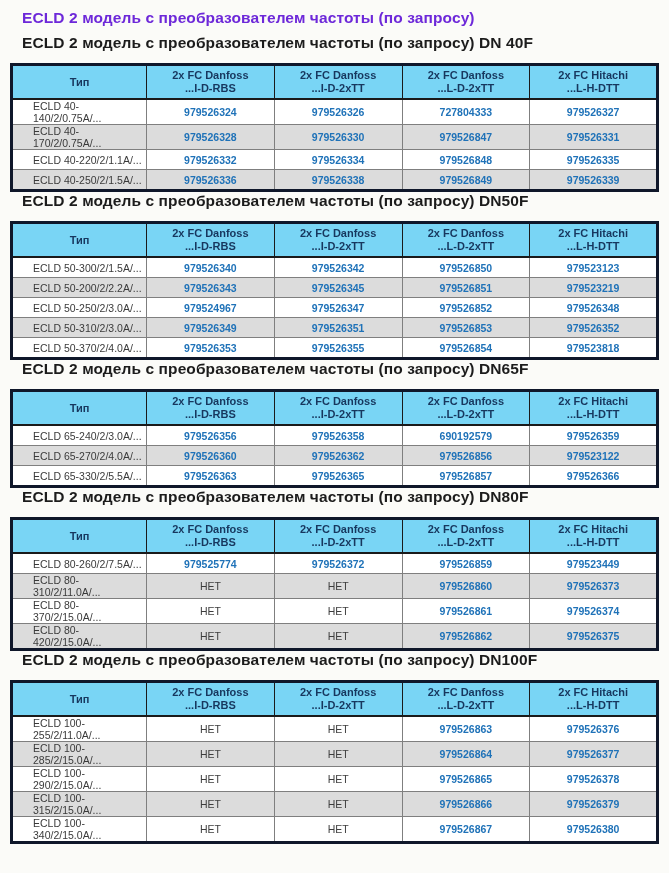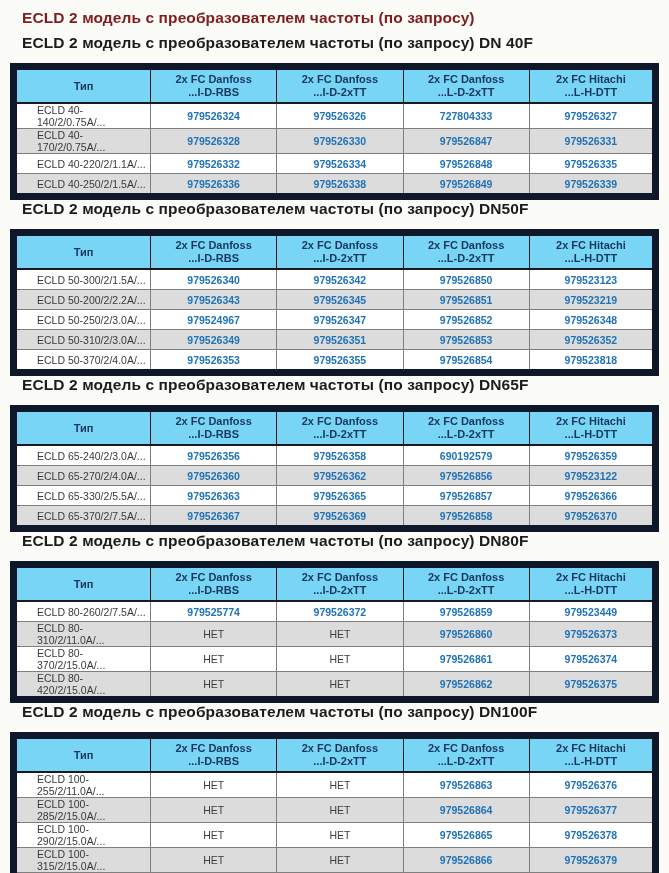--- a/index.html
+++ b/index.html
@@ -4,32 +4,32 @@
 <style>
   html,body { margin:0; padding:0; }
   body {
     width:669px; height:873px;
     background:#fbfbf8;
     font-family:"Liberation Sans", sans-serif;
     -webkit-font-smoothing:antialiased;
   }
   .page { padding:7px 10px 6px 10px; box-sizing:border-box; }
   h1.doc-title {
-    font-size:15.5px; font-weight:bold; color:#7f1d1d;
+    font-size:15.5px; font-weight:bold; color:#6d28d9;
     margin:2px 0 7px 12px; letter-spacing:0.1px;
   }
   section.tbl-section h2 {
     font-size:15.5px; font-weight:bold; color:#1c1c1c;
     margin:0 0 11px 12px; letter-spacing:0.1px;
   }
   section.tbl-section { }
   section.tbl-section:last-child { margin-bottom:0; }
   table.codes {
     width:649px; border-collapse:collapse; table-layout:fixed;
-    border:7px solid #0f172a;
+    border:3px solid #0f172a;
   }
   table.codes th:nth-child(1) { width:133px; }
   th {
     background:#79d5f5; color:#17375e;
     font-size:11px; font-weight:bold;
     height:30px; text-align:center; vertical-align:middle;
     border:1px solid #1a1a1a; border-bottom:2.5px solid #1a1a1a;
     line-height:13px; padding:1px 0;
   }
   td {
@@ -214,27 +214,20 @@
               <td class="code">979526856</td>
               <td class="code">979523122</td>
             </tr>
             <tr>
               <td class="type">ECLD 65-330/2/5.5A/...</td>
               <td class="code">979526363</td>
               <td class="code">979526365</td>
               <td class="code">979526857</td>
               <td class="code">979526366</td>
             </tr>
-            <tr>
-              <td class="type">ECLD 65-370/2/7.5A/...</td>
-              <td class="code">979526367</td>
-              <td class="code">979526369</td>
-              <td class="code">979526858</td>
-              <td class="code">979526370</td>
-            </tr>
           </tbody>
     </table>
   </section>
 
   <section class="tbl-section">
     <h2>ECLD 2 модель с преобразователем частоты (по запросу) DN80F</h2>
     <table class="codes">
       <thead>
         <tr>
               <th>

